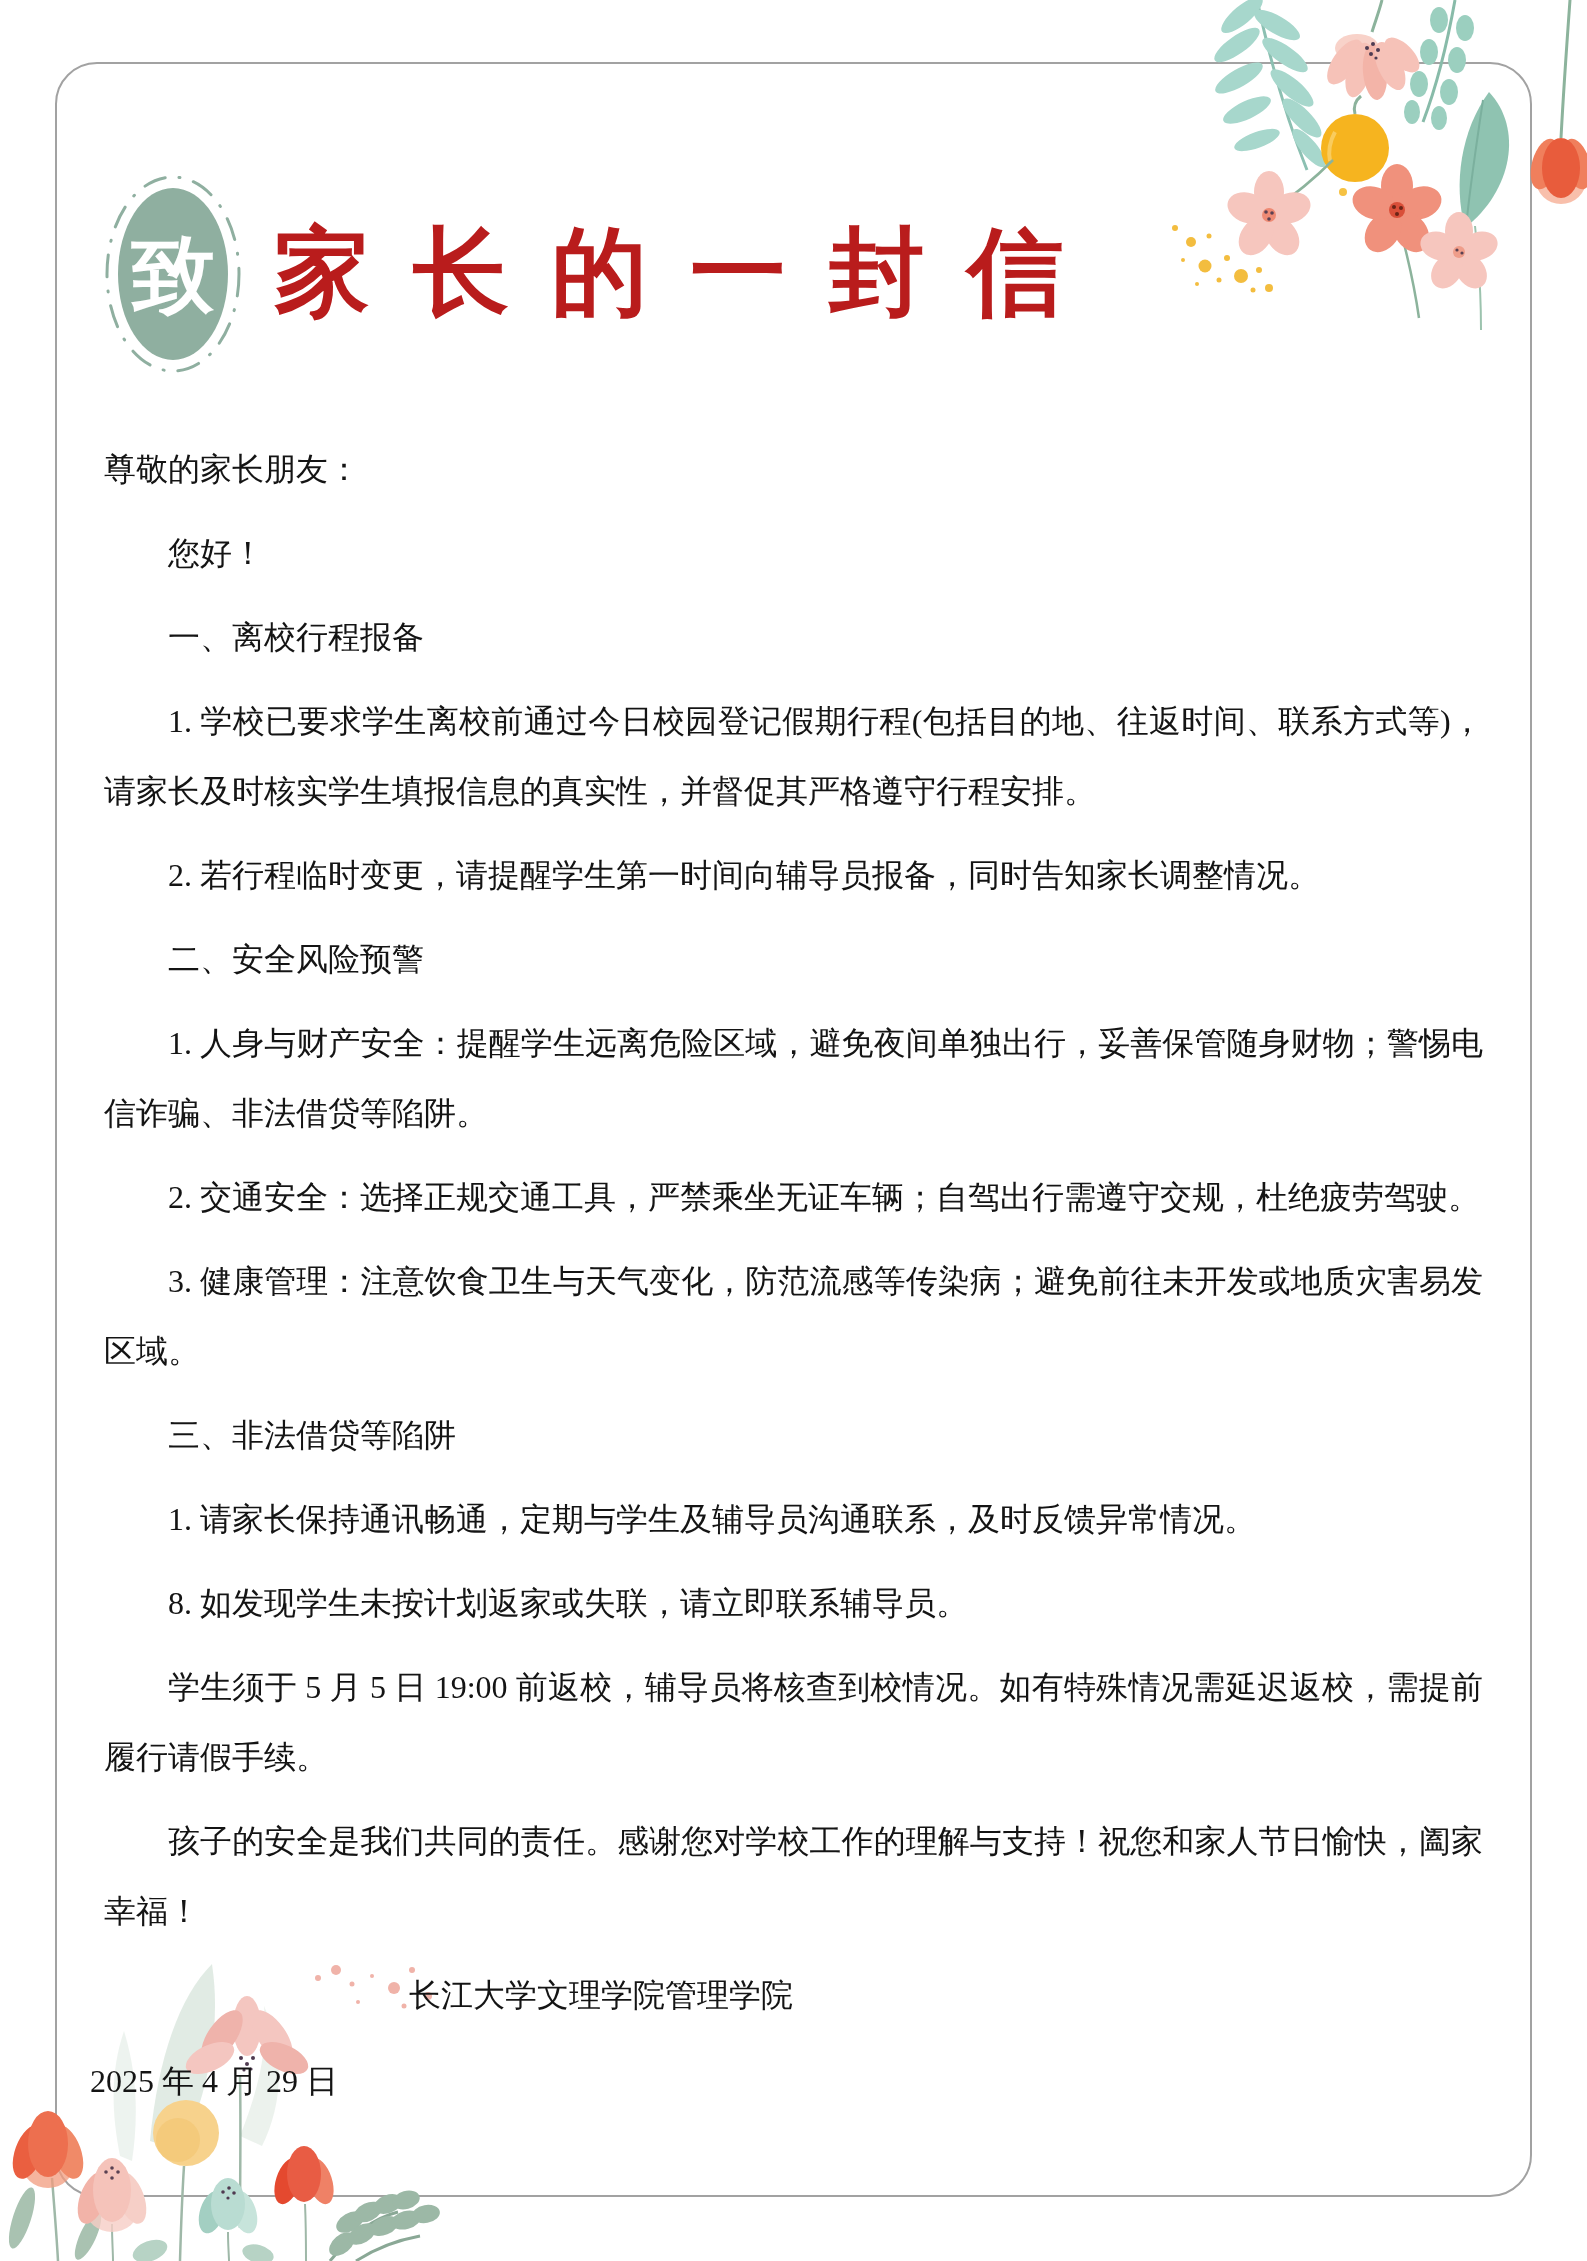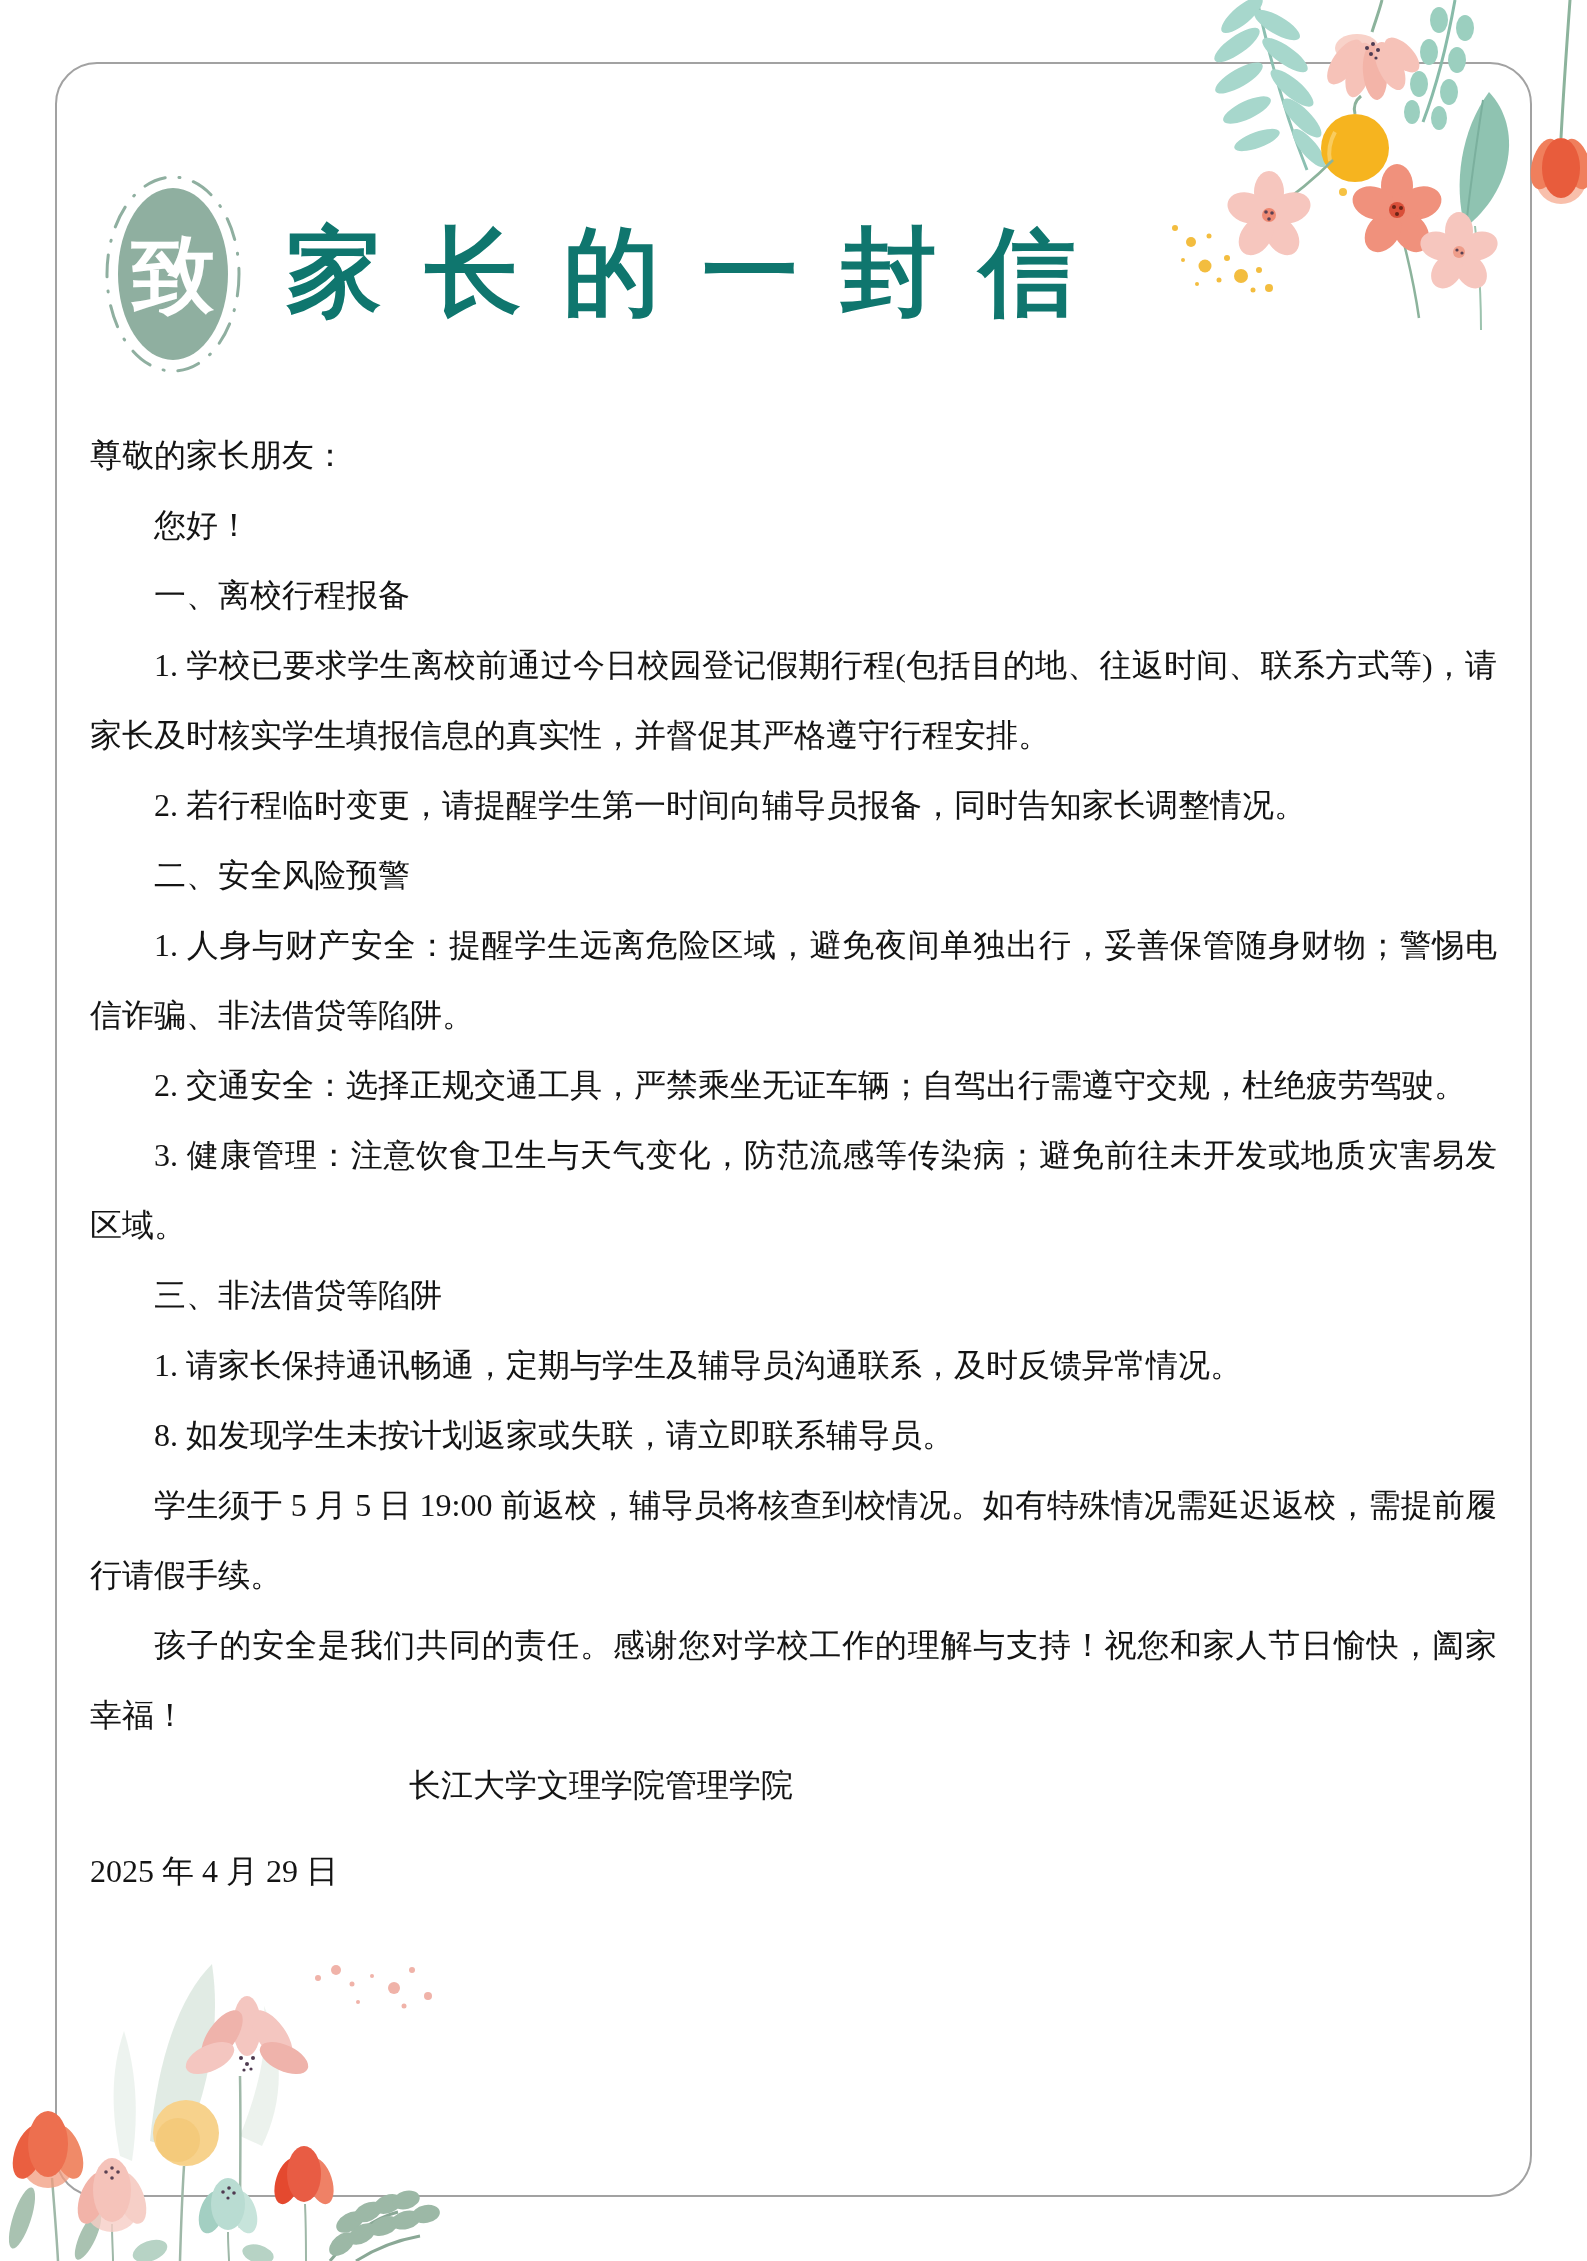--- a/index.html
+++ b/index.html
@@ -11,29 +11,29 @@
     position:absolute;left:55px;top:62px;right:55px;bottom:64px;
     border:2px solid #a2a2a2;border-radius:42px;z-index:1;
   }
   .decor{position:absolute;z-index:2;pointer-events:none;}
   .decor-tr{top:0;right:0;}
   .decor-bl{left:0;bottom:0;}
   header.letter-header{
     position:absolute;left:98px;top:168px;display:flex;align-items:center;gap:22px;z-index:3;
   }
   h1.title{
-    margin:16px;font-family:"Liberation Sans","DejaVu Sans",sans-serif;
-    font-size:96px;font-weight:bold;color:#0f766e;letter-spacing:8px;white-space:nowrap;text-align:center;
+    margin:4px;font-family:"Liberation Sans","DejaVu Sans",sans-serif;
+    font-size:96px;font-weight:bold;color:#b91c1c;letter-spacing:8px;white-space:nowrap;text-align:center;
   }
   .badge-text{font-family:"Liberation Sans","DejaVu Sans",sans-serif;}
   main.letter-body{
     position:absolute;left:90px;top:420px;width:1407px;z-index:3;
     font-size:32px;line-height:70px;color:#141414;text-align:justify;
   }
-  main.letter-body p{margin:0;word-break:normal;overflow-wrap:break-word;}
+  main.letter-body p{margin:14px;word-break:normal;overflow-wrap:break-word;}
   .p-flush{text-indent:0;}
   .p-indent{text-indent:2em;}
   .signature-block{text-align:center;padding-right:385px;}
   .date-block{padding-right:400px;margin-top:16px;}
 </style>
 </head>
 <body>
 
 <div class="page">
 

